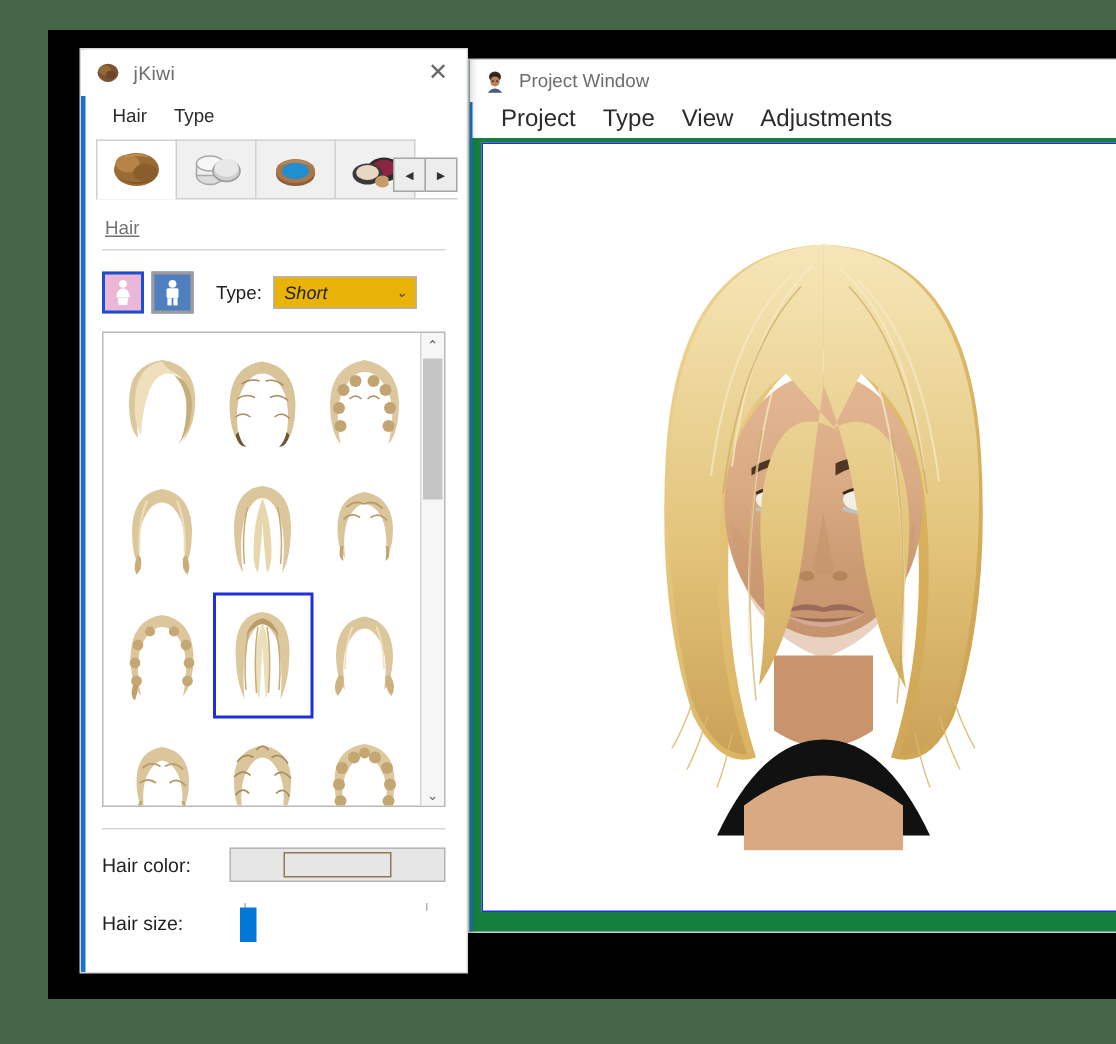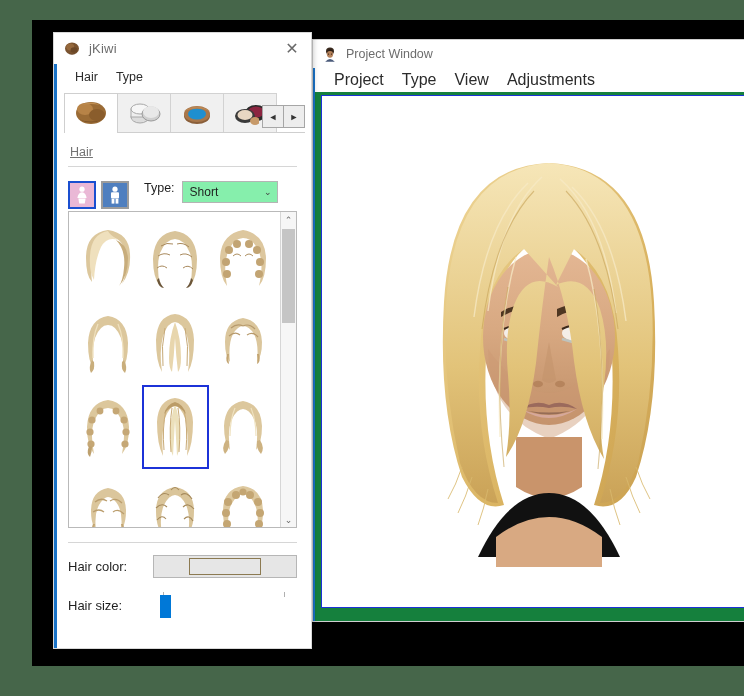--- a/index.html
+++ b/index.html
@@ -83,33 +83,33 @@
   }
   .tab-overflow-ico{
     position:absolute; right:46px; bottom:4px; width:10px; height:14px; z-index:1;
   }
 
   
   .panel-body { padding: 10px 14px 0 14px; position:relative; }
   .section-title { font-size:12.5px; color:#737373; margin: 2px 0 7px 2px; text-decoration: underline; }
   .hrule { height:1px; background:#d6d6d6; margin: 0 0 14px 0; }
 
-  .gender-row { display:flex; margin-bottom:2px; }
+  .gender-row { display:flex; align-items:center; margin-bottom:12px; }
   .gender-btn {
     width:24px; height:24px; margin-right:5px;
     display:flex; align-items:center; justify-content:center; cursor:pointer;
     position:relative;
   }
   .gender-btn.female { background:#eab8d6; border:2px solid #1a4fd0; }
   .gender-btn.male   { background:#4f7fbf; border:2px solid #9c9c9c; }
   .type-label { font-size:12.5px; color:#1f1f1f; margin:0 7px 0 10px; }
   .type-select {
-    width:82px; height:20px; background:#86efac; border:1px solid #b4b4b4;
+    width:82px; height:20px; background:#eab308; border:1px solid #b4b4b4;
     display:flex; align-items:center; justify-content:space-between;
-    padding:0 5px 0 7px; font-size:12px; color:#1f1f1f; cursor:pointer;
+    padding:0 5px 0 7px; font-size:12px; color:#1f1f1f; cursor:pointer;font-style:italic;
   }
   .type-select .chev { font-size:9px; color:#444; }
 
   
   .gallery-wrap{
     position:relative; height:315px; border:1px solid #b9b9b9; background:#fff;
     display:flex;
   }
   .gallery {
     flex:1; position:relative; padding:6px 4px 0 6px;

